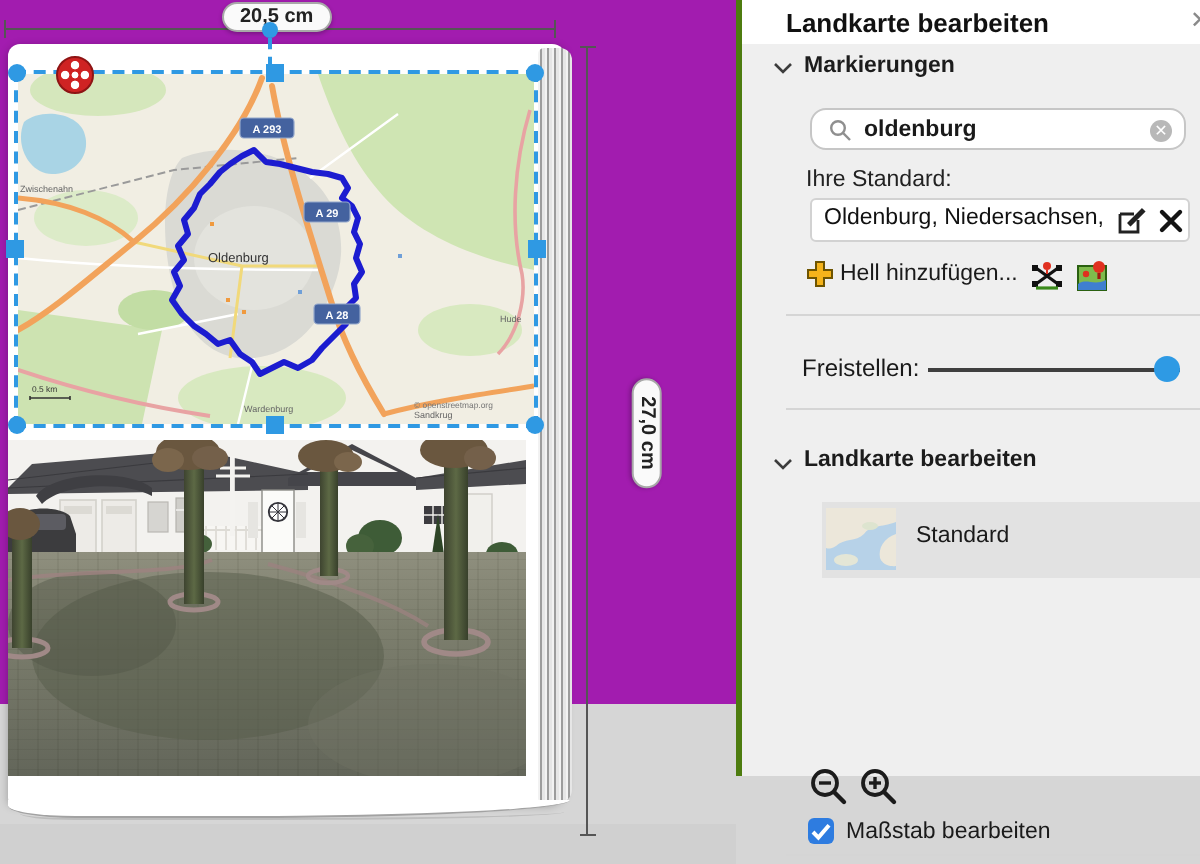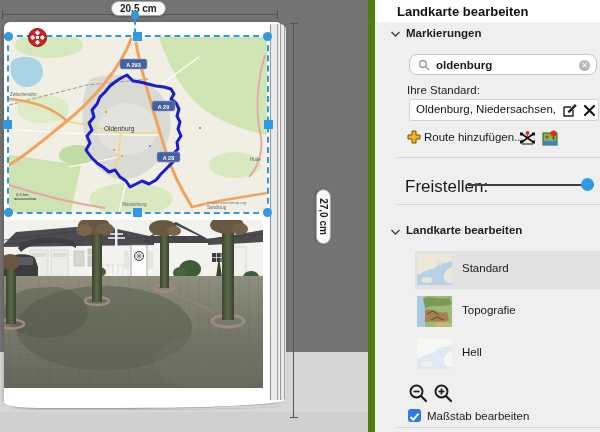--- a/index.html
+++ b/index.html
@@ -1,21 +1,21 @@
 <!DOCTYPE html>
 <html><head>
 <meta charset="utf-8">
 <style>
   * { margin:0; padding:0; box-sizing:border-box; }
   html,body { width:600px; height:432px; overflow:hidden; }
   body { font-family:"Liberation Sans", sans-serif; background:#d6d6d6; position:relative; }
   #app { position:absolute; inset:0; width:600px; height:432px; overflow:hidden; }
 
   
-  .canvas { position:absolute; left:0; top:0; width:368px; height:352px; background:#737373; }
+  .canvas { position:absolute; left:0; top:0; width:368px; height:352px; background:#a21caf; }
   .canvas-bottom-strip { position:absolute; left:0; top:412px; width:368px; height:20px; background:#d0d0d0; }
   .page { position:absolute; left:4px; top:22px; width:279px; height:380px; background:#fff;
           border-radius:6px 7px 10px 3px; box-shadow:0 1px 4px rgba(0,0,0,.28); }
   .page-stack { position:absolute; left:269px; top:24px; width:17px; height:377px;
           background:repeating-linear-gradient(90deg,#f2f2f2 0 1px,#9c9c9c 1px 2px,#e6e6e6 2px 3.5px);
           border-radius:3px 6px 6px 2px; }
   .page-curl { position:absolute; left:4px; top:400px; width:281px; height:9px; background:#fff;
           border-bottom:1.5px solid #a2a2a2; border-radius:0 0 60% 12% / 0 0 100% 70%; }
   .page-curl2 { position:absolute; left:10px; top:406px; width:272px; height:4px;
           border-bottom:1px solid #bdbdbd; border-radius:0 0 55% 10% / 0 0 100% 80%; }
@@ -49,22 +49,22 @@
             radial-gradient(circle at 50% 79%, #fff 1.9px, rgba(255,255,255,0) 2.3px),
             radial-gradient(circle at 21% 50%, #fff 1.9px, rgba(255,255,255,0) 2.3px),
             radial-gradient(circle at 50% 50%, #fff 1.5px, rgba(255,255,255,0) 1.9px),
             #cf2323;
           border:1px solid #8e1414; z-index:25; }
 
   
   .photo { position:absolute; left:4px; top:220px; width:259px; height:168px; overflow:hidden; }
 
   
-  .panel { position:absolute; left:368px; top:0; width:232px; height:432px; background:#efefef;
-           border-left:7px solid #4d7c0f; }
+  .panel { position:absolute; left:368px; top:0; width:232px; height:388px; background:#efefef;
+           border-left:3px solid #4d7c0f; }
   .panel-header { position:absolute; left:0; top:0; width:232px; height:22px; background:#fff; }
   .panel-title { position:absolute; left:22px; top:4px; font-size:13px; font-weight:bold; color:#111; }
   .panel-close { position:absolute; left:224px; top:3px; font-size:12px; color:#8a8a8a; }
   .sec-header { position:absolute; font-size:11.5px; font-weight:bold; color:#1c1c1c;text-align:center; }
   .chev { position:absolute; width:9px; height:6px; }
   .divider { position:absolute; left:22px; width:210px; height:1px; background:#d5d5d5; }
 
   .search-box { position:absolute; left:34px; top:54px; width:188px; height:21px; background:#fff;
           border:1px solid #c6c6c6; border-radius:8px; }
   .search-box input { position:absolute; left:26px; top:1px; width:130px; height:17px; border:none;
@@ -79,21 +79,21 @@
           border:1px solid #d2d2d2; border-radius:3px; }
   .sel-box .txt { position:absolute; left:6px; top:3px; width:144px; font-size:11.5px; color:#111;
           white-space:nowrap; overflow:hidden; }
   .sel-edit { position:absolute; left:152px; top:3px; }
   .sel-del  { position:absolute; left:173px; top:4px; }
 
   .route-row { position:absolute; left:32px; top:129px; width:190px; height:18px; }
   .route-label { position:absolute; left:17px; top:2px; font-size:11.5px; color:#1a1a1a; white-space:nowrap; }
   .ic-abs { position:absolute; }
 
-  .frei-label { position:absolute; left:30px; top:177px; font-size:17px; color:#1a1a1a; }
+  .frei-label { position:absolute; left:30px; top:177px; font-size:12px; color:#1a1a1a; }
   .slider-track { position:absolute; left:93px; top:184px; width:126px; height:1.5px; background:#3f3f3f; }
   .slider-thumb { position:absolute; left:206px; top:178px; width:13px; height:13px; border-radius:50%;
           background:#2e9ae4; }
 
   .style-row { position:absolute; left:40px; width:190px; height:38px; }
   .style-row.selected { background:#e2e2e2; }
   .style-thumb { position:absolute; left:2px; top:3px; width:35px; height:31px; overflow:hidden; }
   .style-label { position:absolute; left:47px; top:11px; font-size:11.5px; color:#1a1a1a; }
 
   .checkbox { position:absolute; left:33px; top:409px; width:13px; height:13px; background:#2e7ce0;
@@ -321,21 +321,21 @@
       </svg>
       <svg class="sel-del" width="13" height="13" viewBox="0 0 13 13">
         <path d="M2,2 L11,11 M11,2 L2,11" stroke="#141414" stroke-width="2.2" stroke-linecap="round"></path>
       </svg>
     </div>
 
     <div class="route-row">
       <svg class="ic-abs" style="left:0; top:1px;" width="14" height="14" viewBox="0 0 14 14">
         <path d="M5,1 h4 v4 h4 v4 h-4 v4 h-4 v-4 h-4 v-4 h4 Z" fill="#f5b31b" stroke="#6e5400" stroke-width="1"></path>
       </svg>
-      <div class="route-label">Route hinzufügen...</div>
+      <div class="route-label">Hell hinzufügen...</div>
       <svg class="ic-abs" style="left:112px; top:1px;" width="17" height="16" viewBox="0 0 17 16">
         <path d="M3,4 L14,12 M14,4 L3,12" stroke="#111" stroke-width="1.6"></path>
         <rect x="1" y="2.5" width="3" height="3" fill="#111"></rect>
           <rect x="13" y="2.5" width="3" height="3" fill="#111"></rect>
         <rect x="1" y="10.5" width="3" height="3" fill="#111"></rect>
           <rect x="13" y="10.5" width="3" height="3" fill="#111"></rect>
         <path d="M3,14 H14" stroke="#3a8a1a" stroke-width="1.6"></path>
         <circle cx="8.5" cy="3" r="2" fill="#e03020"></circle>
           <path d="M8.5,5 L8.5,7" stroke="#e03020" stroke-width="1"></path>
       </svg>
@@ -363,40 +363,20 @@
 
     <div class="style-row selected" style="top:251px;">
       <svg class="style-thumb" viewBox="0 0 35 31">
         <rect width="35" height="31" fill="#b7d2e8"></rect>
         <path d="M0,0 H35 V7 C27,10 23,8 19,13 C15,17 9,15 5,19 C2,21 0,20 0,20 Z" fill="#ece7da"></path>
         <path d="M35,13 C29,15 26,20 27,25 C29,30 35,29 35,29 Z" fill="#ece7da"></path>
         <ellipse cx="10" cy="26" rx="6" ry="3" fill="#e4e6d6"></ellipse>
         <ellipse cx="22" cy="9" rx="4" ry="2" fill="#dde4cf"></ellipse>
       </svg>
       <div class="style-label">Standard</div>
-    </div>
-    <div class="style-row" style="top:293px;">
-      <svg class="style-thumb" viewBox="0 0 35 31">
-        <rect width="35" height="31" fill="#9db878"></rect>
-        <rect width="8" height="31" fill="#a9c8e2"></rect>
-        <path d="M6,2 C14,0 24,4 32,2 L35,8 C26,12 16,8 8,12 Z" fill="#7a9b55"></path>
-        <path d="M8,14 C16,12 22,18 30,16 L32,24 C24,28 14,24 8,26 Z" fill="#a87f52"></path>
-        <path d="M10,18 L16,15 L22,19 M14,24 L20,21 L27,24" stroke="#5a4a30" stroke-width="1" fill="none"></path>
-        <path d="M20,27 C26,25 31,28 35,27 L35,31 L18,31 Z" fill="#c9b574"></path>
-      </svg>
-      <div class="style-label">Topografie</div>
-    </div>
-    <div class="style-row" style="top:335px;">
-      <svg class="style-thumb" viewBox="0 0 35 31">
-        <rect width="35" height="31" fill="#dfe9f3"></rect>
-        <path d="M0,0 H35 V7 C27,10 23,8 19,13 C15,17 9,15 5,19 C2,21 0,20 0,20 Z" fill="#f6f6f2"></path>
-        <path d="M35,13 C29,15 26,20 27,25 C29,30 35,29 35,29 Z" fill="#f6f6f2"></path>
-        <ellipse cx="10" cy="26" rx="6" ry="3" fill="#f0f0ea"></ellipse>
-      </svg>
-      <div class="style-label">Hell</div>
     </div>
 
     <svg class="ic-abs" style="left:33px; top:383px;" width="20" height="20" viewBox="0 0 20 20">
       <circle cx="8.5" cy="8.5" r="6" fill="none" stroke="#1b1b1b" stroke-width="1.9"></circle>
       <line x1="13" y1="13" x2="18" y2="18" stroke="#1b1b1b" stroke-width="2.2" stroke-linecap="round"></line>
       <line x1="5.5" y1="8.5" x2="11.5" y2="8.5" stroke="#1b1b1b" stroke-width="1.7"></line>
     </svg>
     <svg class="ic-abs" style="left:58px; top:383px;" width="20" height="20" viewBox="0 0 20 20">
       <circle cx="8.5" cy="8.5" r="6" fill="none" stroke="#1b1b1b" stroke-width="1.9"></circle>
       <line x1="13" y1="13" x2="18" y2="18" stroke="#1b1b1b" stroke-width="2.2" stroke-linecap="round"></line>

